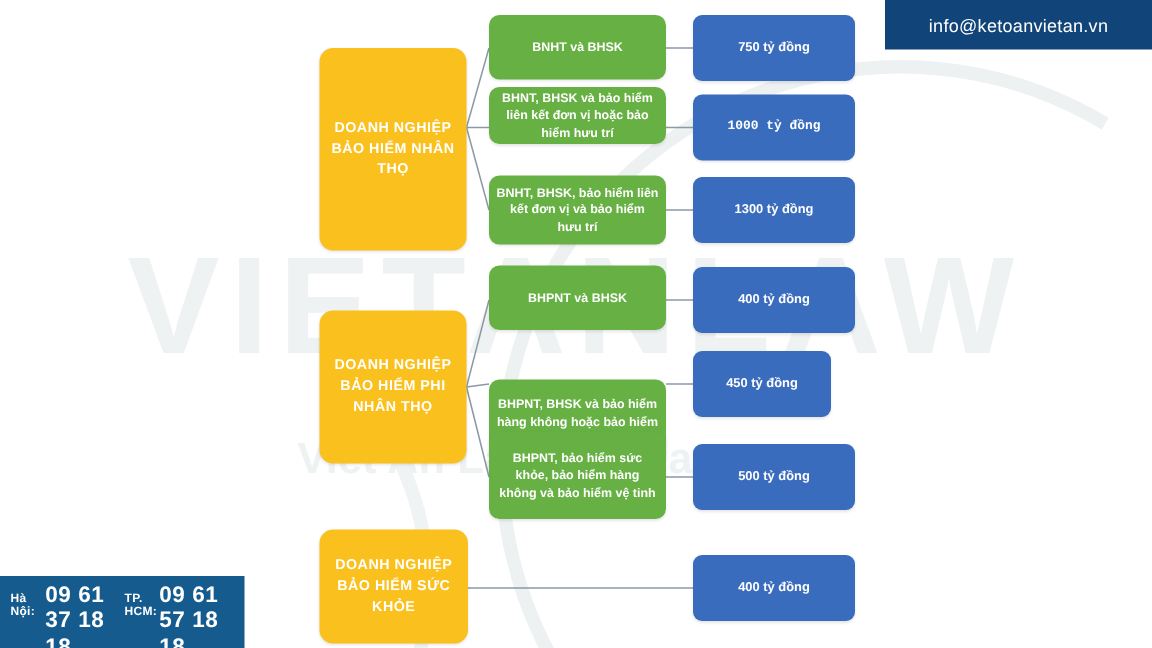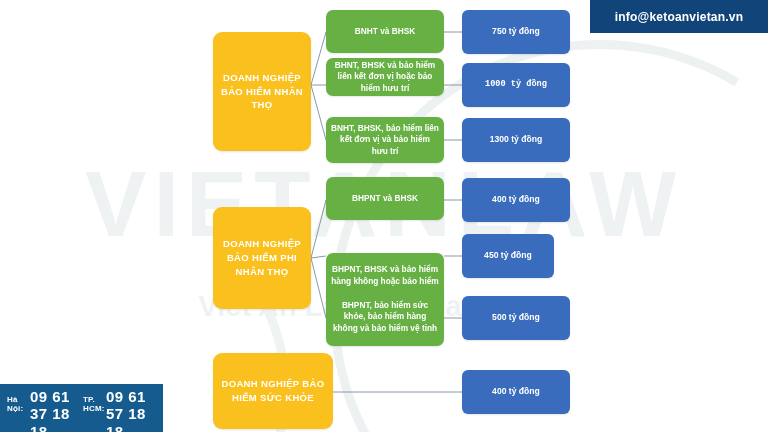--- a/index.html
+++ b/index.html
@@ -128,21 +128,21 @@
     right: 0;
     top: 0;
     width: 178px;
     height: 33px;
     background: #114478;
     display: flex;
     align-items: center;
     justify-content: center;
     color: #ffffff;
     font-size: 12px;
-    font-weight: 700;
+    font-weight: 400;
     letter-spacing: 0.2px;
   }
 
   .phone-badge {
     position: absolute;
     left: 0;
     bottom: 0;
     width: 163px;
     height: 48px;
     background: #155b8e;
@@ -196,21 +196,21 @@
     <line x1="311" y1="258" x2="326" y2="256"></line>
     <line x1="311" y1="258" x2="326" y2="318"></line>
 
     <line x1="444" y1="200" x2="462" y2="200"></line>
     <line x1="444" y1="256" x2="462" y2="256"></line>
     <line x1="444" y1="318" x2="462" y2="318"></line>
 
     <line x1="311" y1="392" x2="462" y2="392"></line>
   </svg>
 
-  <div class="node node-cat" style="left:213px; top:32px; width:98px; height:119px;">
+  <div class="node node-cat" style="left:213px; top:32px; width:98px; height:135px;">
     <span>DOANH NGHIỆP BẢO HIỂM NHÂN THỌ</span>
   </div>
 
   <div class="node node-type" style="left:326px; top:10px; width:118px; height:43px;">
     <span>BNHT và BHSK</span>
   </div>
   <div class="node node-type" style="left:326px; top:58px; width:118px; height:38px;">
     <span>BHNT, BHSK và bảo hiểm liên kết đơn vị hoặc bảo hiểm hưu trí</span>
   </div>
   <div class="node node-type" style="left:326px; top:117px; width:118px; height:46px;">
@@ -244,21 +244,21 @@
   <div class="node node-cap" style="left:462px; top:178px; width:108px; height:44px;">
     <span>400 tỷ đồng</span>
   </div>
   <div class="node node-cap" style="left:462px; top:234px; width:92px; height:44px;">
     <span>450 tỷ đồng</span>
   </div>
   <div class="node node-cap" style="left:462px; top:296px; width:108px; height:44px;">
     <span>500 tỷ đồng</span>
   </div>
 
-  <div class="node node-cat" style="left:213px; top:353px; width:120px; height:76px;text-align:center;">
+  <div class="node node-cat" style="left:213px; top:353px; width:99px; height:76px;text-align:center;">
     <span>DOANH NGHIỆP BẢO HIỂM SỨC KHỎE</span>
   </div>
 
   <div class="node node-cap" style="left:462px; top:370px; width:108px; height:44px;">
     <span>400 tỷ đồng</span>
   </div>
 
   <div class="email-badge">
     <span>info@ketoanvietan.vn</span>
   </div>

